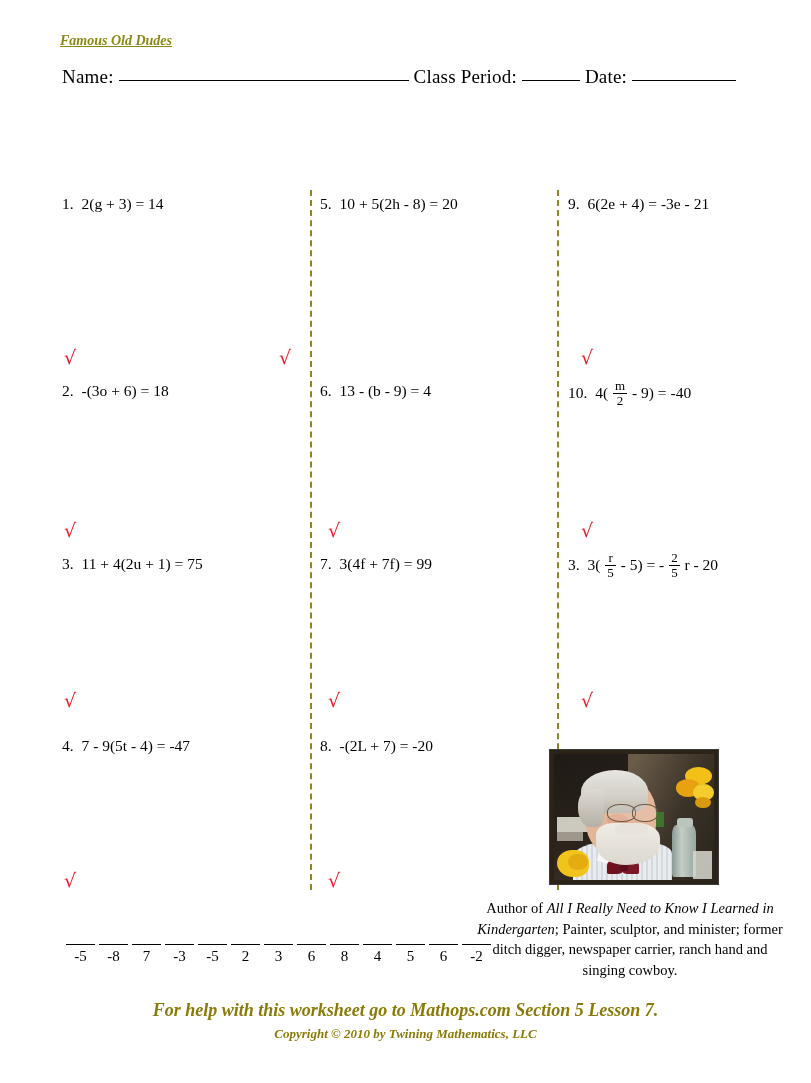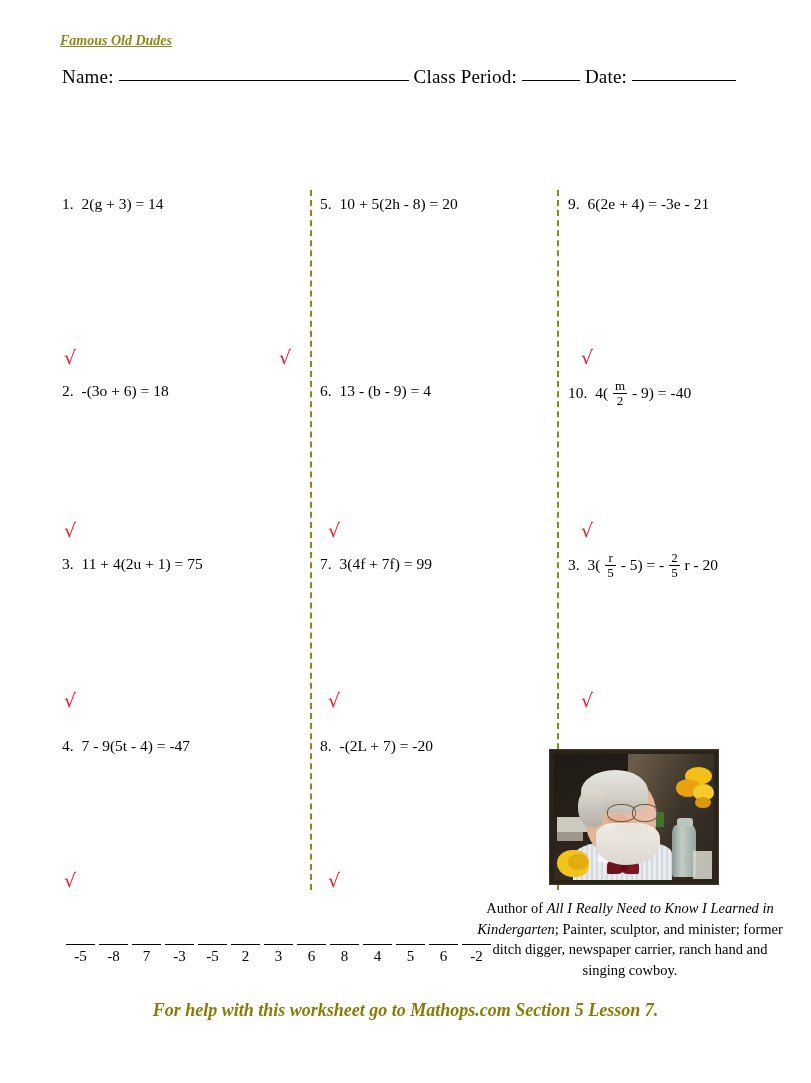--- a/index.html
+++ b/index.html
@@ -426,15 +426,16 @@
       <div class="ans-cell"><span class="blank"></span><span>3</span></div>
       <div class="ans-cell"><span class="blank"></span><span>6</span></div>
       <div class="ans-cell"><span class="blank"></span><span>8</span></div>
       <div class="ans-cell"><span class="blank"></span><span>4</span></div>
       <div class="ans-cell"><span class="blank"></span><span>5</span></div>
       <div class="ans-cell"><span class="blank"></span><span>6</span></div>
       <div class="ans-cell"><span class="blank"></span><span>-2</span></div>
     </div>
 
   <div class="footer f1">For help with this worksheet go to Mathops.com Section 5 Lesson 7.</div>
+  <div class="footer f2">Copyright © 2010 by Twining Mathematics, LLC</div>
   <div class="footer f3">EQ 7</div>
 
 </div>
 
 </body></html>

